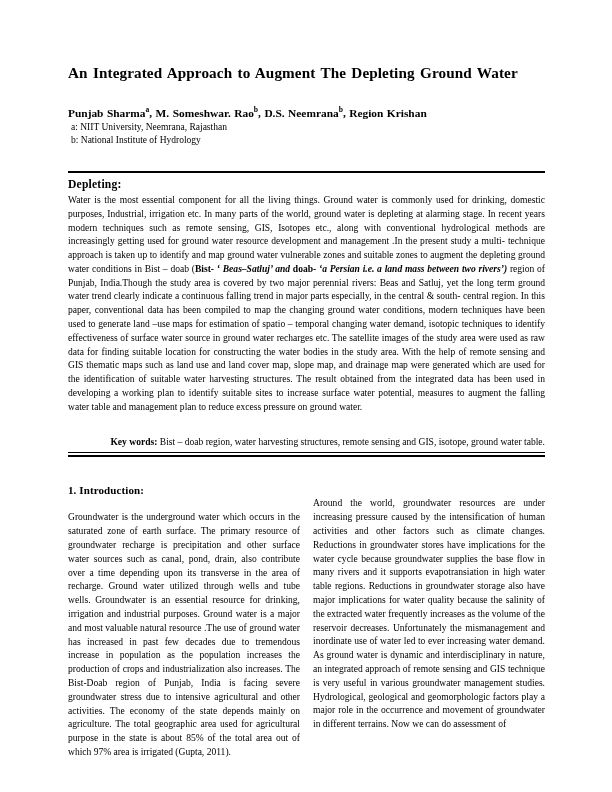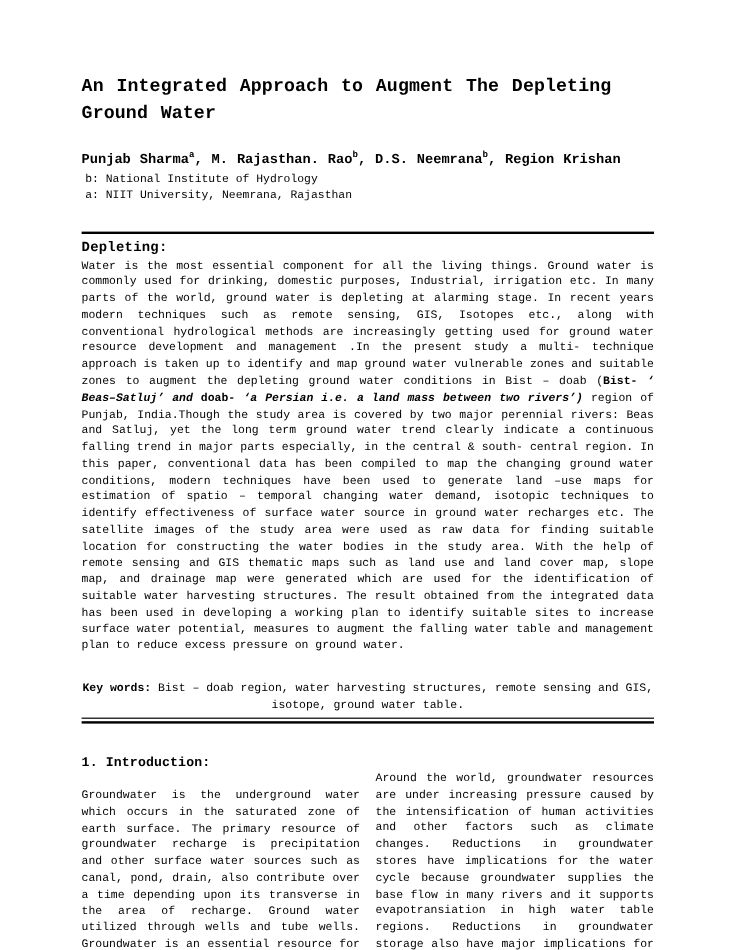--- a/index.html
+++ b/index.html
@@ -15,21 +15,20 @@
     position: relative;
     overflow: hidden;
   }
   .page {
     position: absolute;
     left: 0; top: 0;
     width: 612px;
     height: 792px;
     box-sizing: border-box;
     padding: 62px 67px 0 68px;
-    font-family: Liberation Mono, monospace;
   }
   
   .title {
     font-size: 15.2px;
     font-weight: bold;
     line-height: 1.42;
     letter-spacing: 0.1px;
     margin: 0 0 0 0;
     text-align: left;
     word-spacing: 1.4px;
@@ -75,21 +74,21 @@
     text-align: justify;
     text-justify: inter-word;
     hyphens: none;
   }
   .abstract-body b { font-weight: bold; margin-top: 20px; }
   .bi { font-weight: bold; font-style: italic; }
   .keywords {
     font-size: 9.55px;
     line-height: 1.45;
     margin-top: 22px;
-    text-align: center;
+    text-align: right;
   }
   .keywords b { font-weight: bold; }
   .rule-bottom {
     border-top: 1.3px solid #000;
     border-bottom: 2.2px solid #000;
     height: 2px;
     margin-top: 3px;
     width: 100%;
   }
   
@@ -122,23 +121,23 @@
 </head>
 <body>
 
 <div class="page">
 
   <h1 class="title">
     <span class="title-line">An Integrated Approach to Augment The Depleting Ground Water</span>
   </h1>
 
   <div class="authors-block">
-    <div class="authors"><span>Punjab Sharma</span><sup>a</sup><span>, </span><span>M. Rajasthan. Rao</span><sup>b</sup><span>, </span><span>D.S. Neemrana</span><sup>b</sup><span>, </span><span>Region Krishan</span></div>
+    <div class="authors"><span>Punjab Sharma</span><sup>a</sup><span>, </span><span>M. Someshwar. Rao</span><sup>b</sup><span>, </span><span>D.S. Neemrana</span><sup>b</sup><span>, </span><span>Region Krishan</span></div>
+    <div class="affil">a: NIIT University, Neemrana, Rajasthan</div>
     <div class="affil">b: National Institute of Hydrology</div>
-    <div class="affil">a: NIIT University, Neemrana, Rajasthan</div>
   </div>
 
   <div class="rule-top"></div>
   <div class="abstract-head">Depleting:</div>
   <div class="abstract-body"><span>Water is the most essential component for all the living things. Ground water is commonly used for drinking, domestic purposes, Industrial, irrigation etc. In many parts of the world, ground water is depleting at alarming stage.  In recent years modern techniques such as remote sensing, GIS, Isotopes etc., along with conventional hydrological methods are increasingly getting used for ground water resource development and management .In the present study a multi- technique approach is taken up to identify and map ground water vulnerable zones and suitable zones to augment the depleting ground water conditions in Bist – doab (</span><b>Bist-</b><span class="bi"> ‘ Beas–Satluj’ and</span><b> doab-</b><span class="bi"> ‘a Persian i.e. a land mass between two rivers’)</span><span> region of Punjab, India.Though the study area is covered by two major perennial rivers: Beas and Satluj, yet the long term ground water trend clearly indicate a continuous falling trend in major parts especially, in the central &amp; south- central region. In this paper, conventional data has been compiled to map the changing ground water conditions, modern techniques have been used to generate land –use maps for estimation of spatio – temporal changing water demand, isotopic techniques to identify effectiveness of surface water source in ground water recharges etc. The satellite images of the study area were used as raw data for finding suitable location for constructing the water bodies in the study area. With the help of remote sensing and GIS thematic maps such as  land use and land cover map, slope map, and drainage map were generated which are used  for the identification of suitable water harvesting structures. The result obtained from the integrated data has been used in developing a working plan to identify suitable sites to increase surface water potential, measures to augment the falling water table and management plan to reduce excess pressure on ground water.</span></div>
 
   <div class="keywords"><b>Key words:</b><span>  Bist – doab region, water harvesting structures, remote sensing and GIS, isotope, ground water table.</span></div>
   <div class="rule-bottom"></div>
 
   <div class="section-head">1. Introduction:</div>

